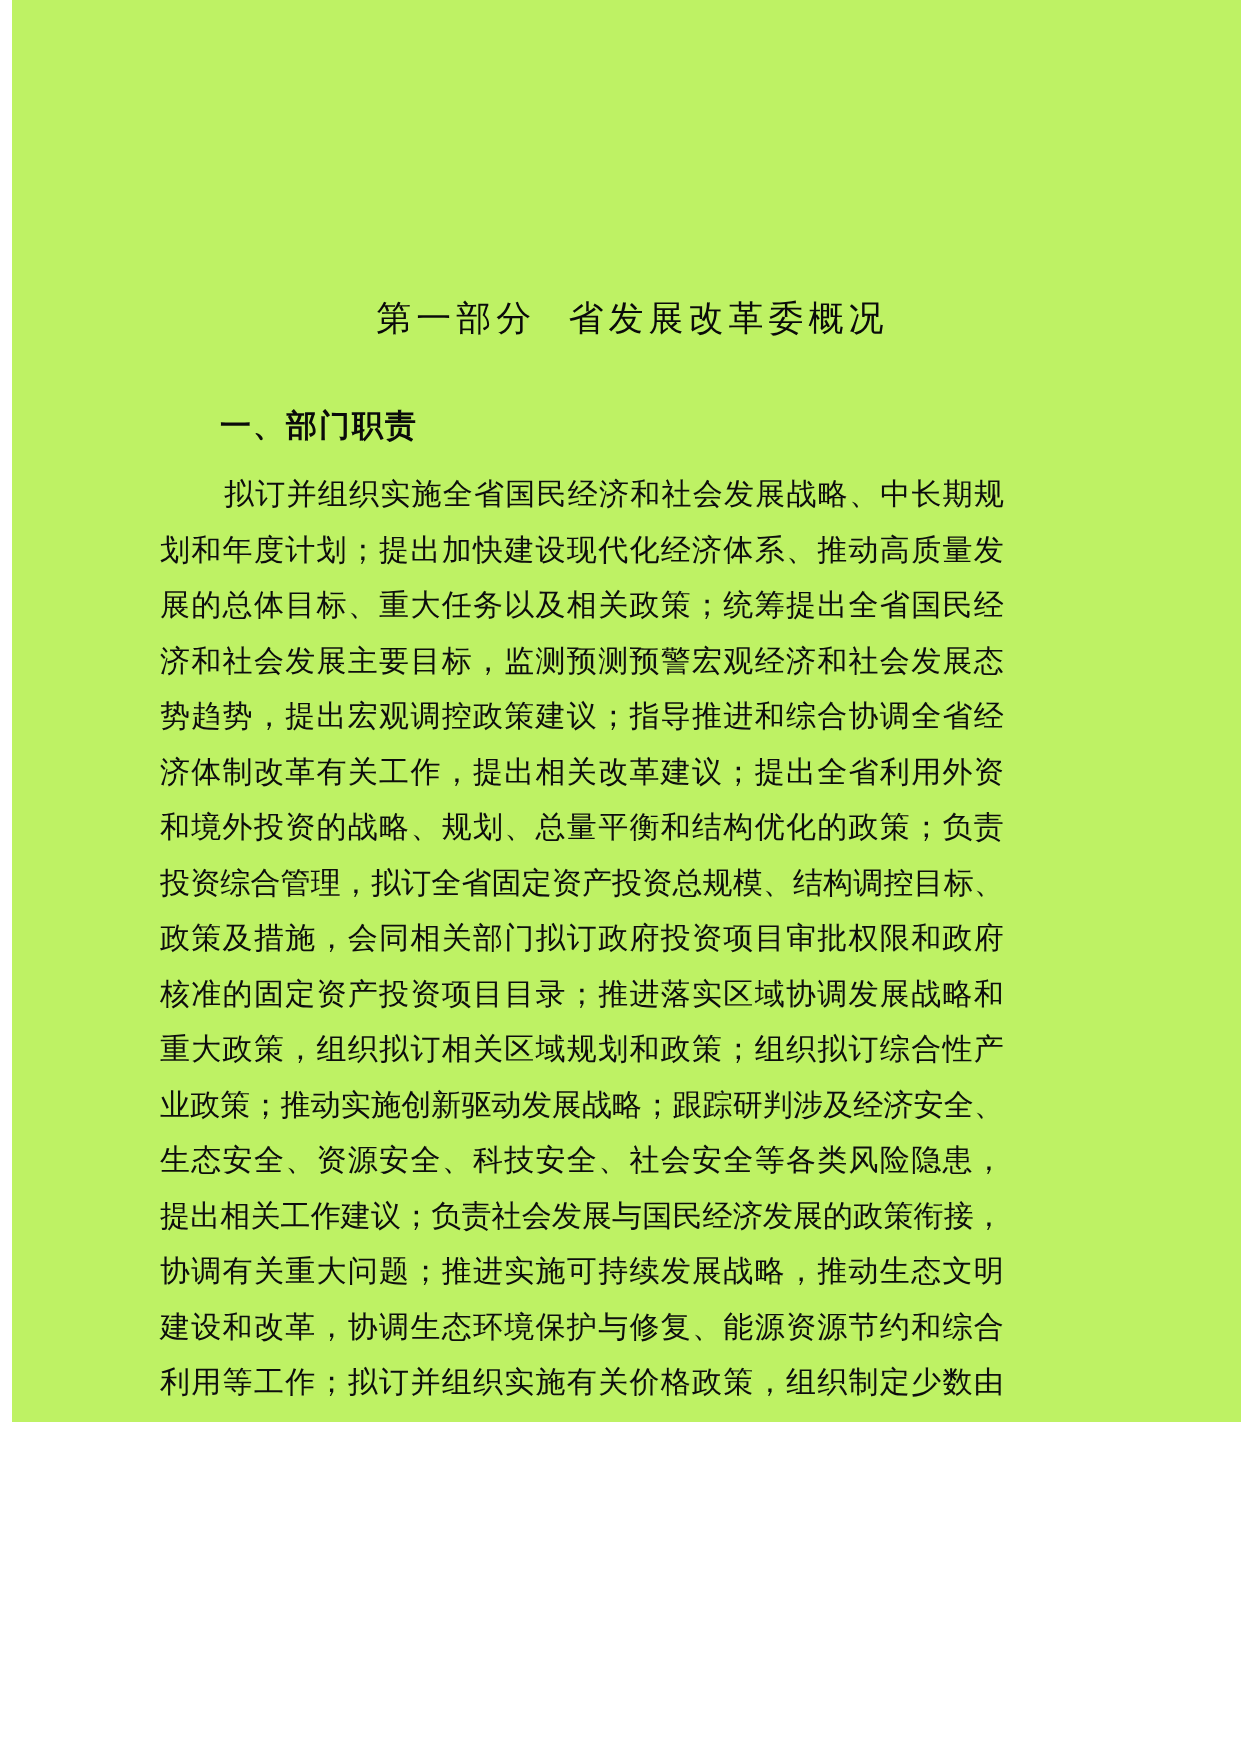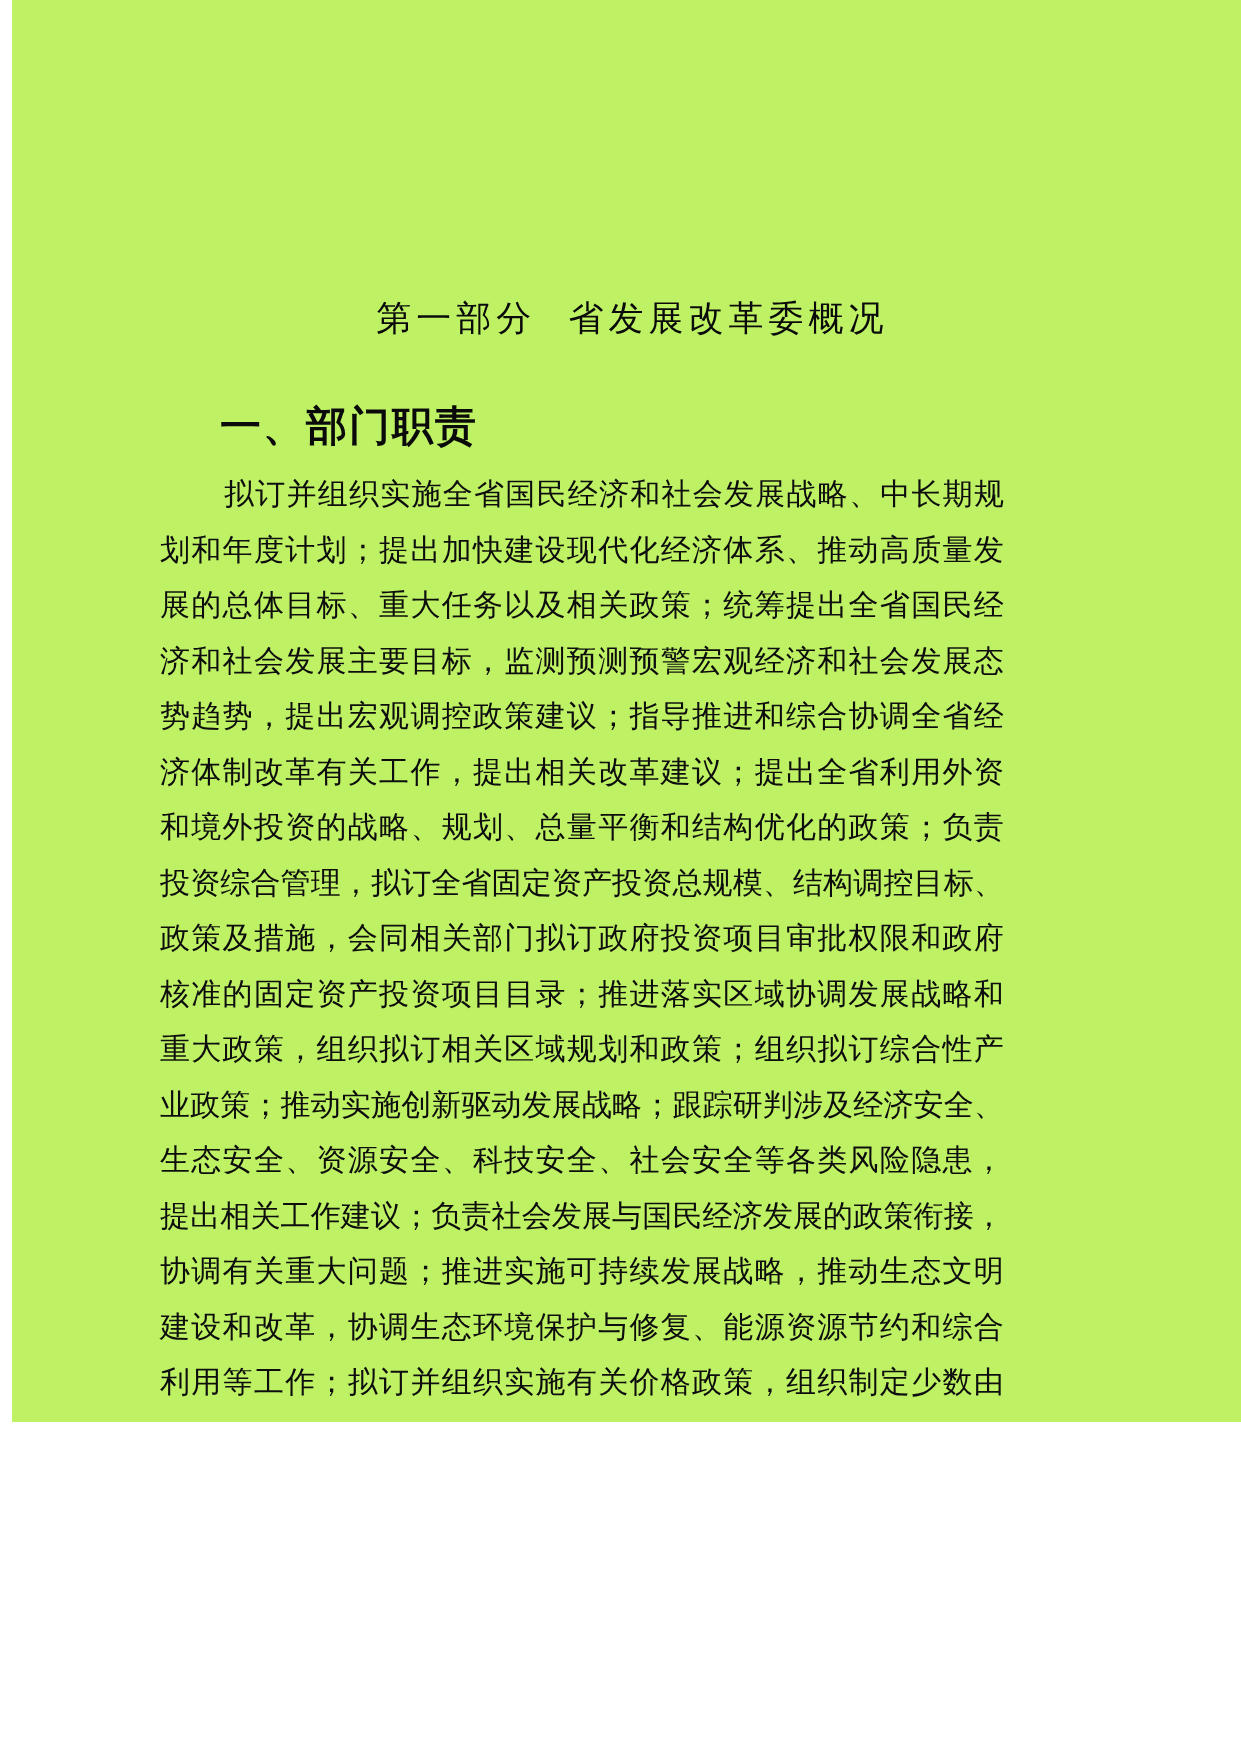--- a/index.html
+++ b/index.html
@@ -37,21 +37,21 @@
     white-space: pre;
     color: #0a0a0a;
   }
 
   
   .section-heading {
     position: absolute;
     left: 208px;
     top: 404px;
     font-family: "Liberation Sans", "DejaVu Sans", sans-serif;
-    font-size: 41px;
+    font-size: 31px;
     line-height: 44px;
     font-weight: bold;
     letter-spacing: 2px;
     color: #0a0a0a;
     white-space: pre;
   }
 
   
   .body-block {
     position: absolute;

